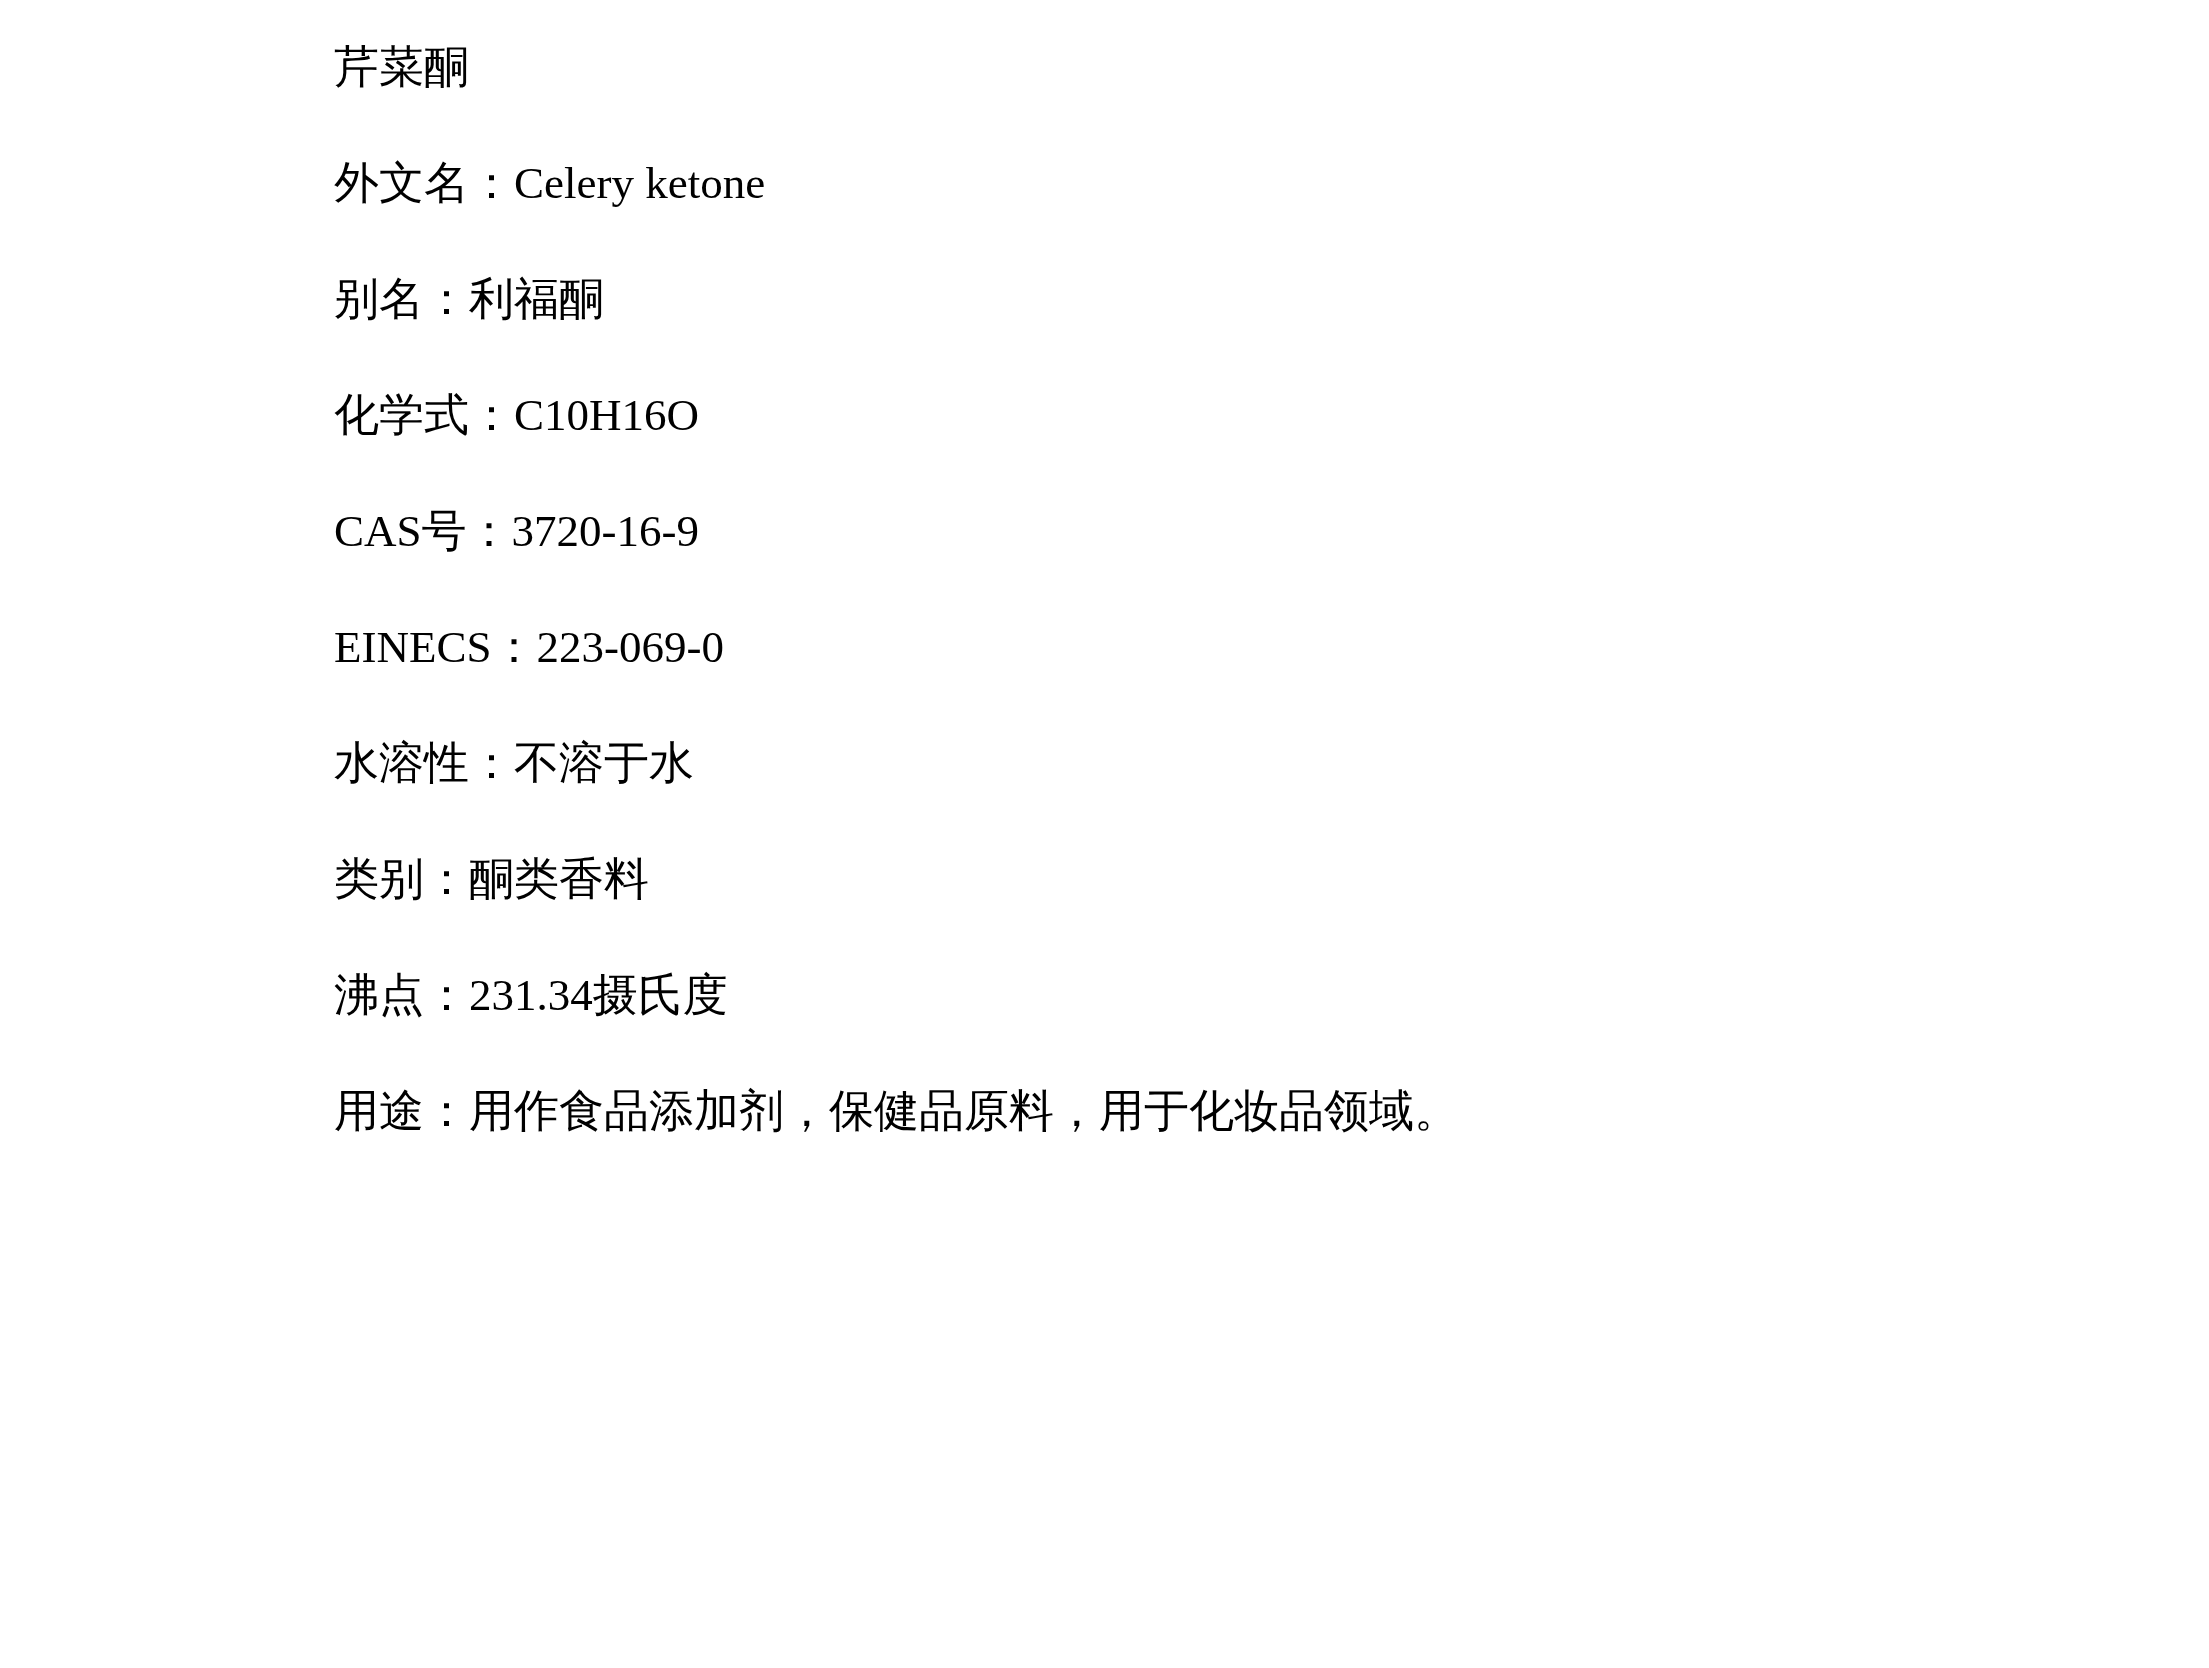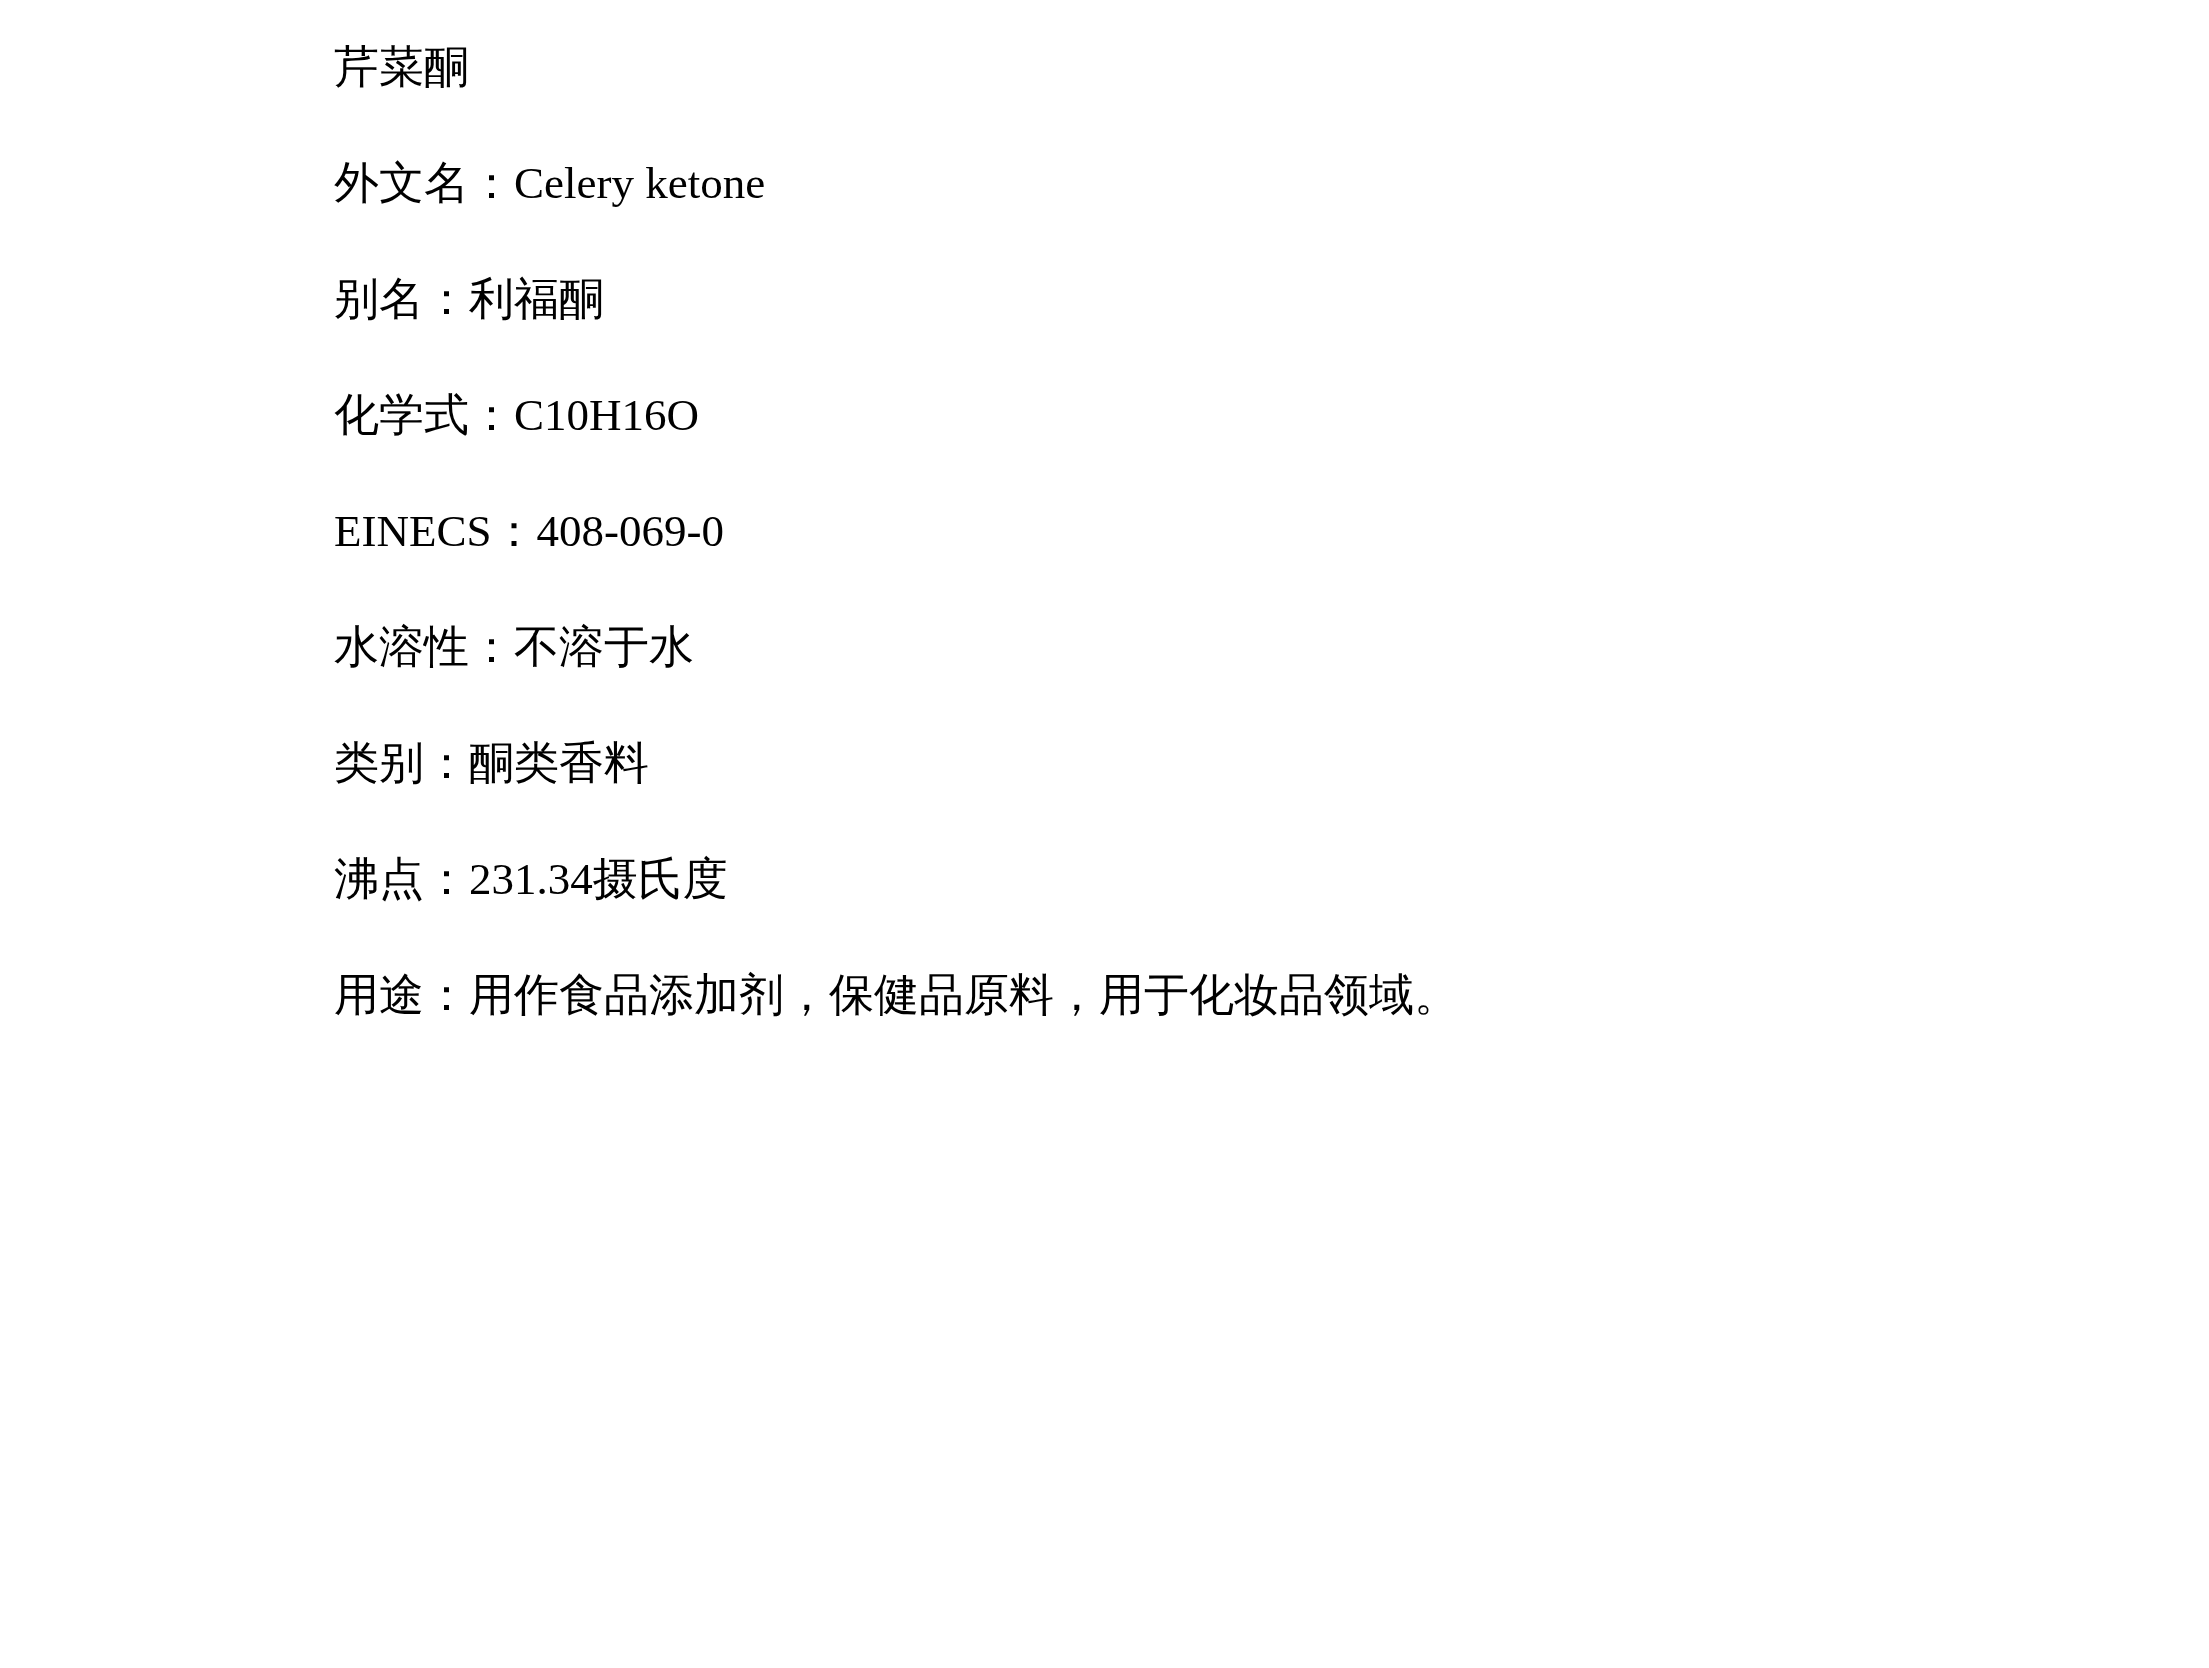--- a/index.html
+++ b/index.html
@@ -39,22 +39,23 @@
 
   <p class="line title">芹菜酮</p>
 
   <p class="line"><span class="lbl">外文名：</span><span class="val">Celery ketone</span></p>
 
   <p class="line"><span class="lbl">别名：</span><span class="val">利福酮</span></p>
 
   <p class="line"><span class="lbl">化学式：</span><span class="val">C10H16O</span></p>
 
 
+  <p class="line"><span class="lbl">CAS号：</span><span class="val">3720-16-9</span></p>
 
-  <p class="line"><span class="lbl">EINECS：</span><span class="val">408-069-0</span></p>
+  <p class="line"><span class="lbl">EINECS：</span><span class="val">223-069-0</span></p>
 
 
 
   <p class="line"><span class="lbl">水溶性：</span><span class="val">不溶于水</span></p>
 
 
   <p class="line"><span class="lbl">类别：</span><span class="val">酮类香料</span></p>
 
   <p class="line"><span class="lbl">沸点：</span><span class="val">231.34摄氏度</span></p>
 

